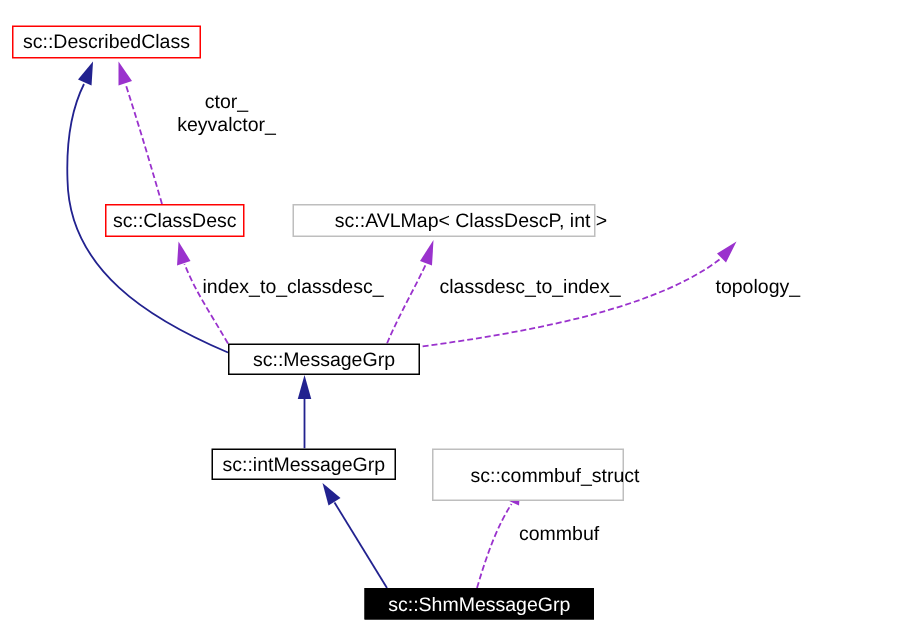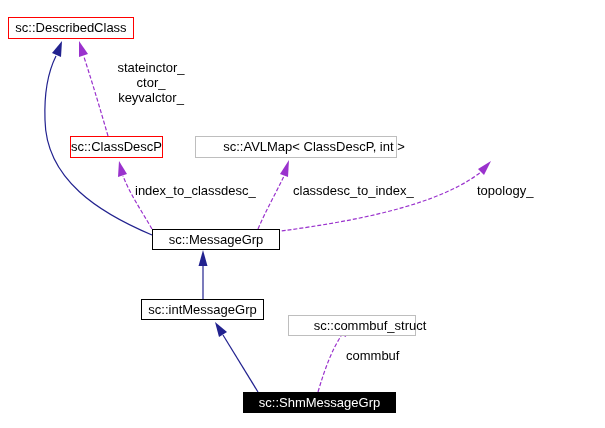--- a/index.html
+++ b/index.html
@@ -62,29 +62,28 @@
     <polygon class="head inherit" points="203,250 198.5,266 207.5,266"></polygon>
 
     <path class="edge inherit" d="M258,392 L223,335"></path>
     <polygon class="head inherit" points="215,322 227,332 219,337"></polygon>
 
     <path class="edge usage" d="M318,392 C325,368 332,350 341,336"></path>
     <polygon class="head usage" points="347,321 346,337 337,333"></polygon>
   </svg>
 
   <div class="node red" style="left:8px;   top:17px;  width:126px; height:22px">sc::DescribedClass</div>
-  <div class="node red" style="left:70px;  top:136px; width:93px;  height:22px">sc::ClassDescP</div>
+  <div class="node red" style="left:70px;  top:136px; width:93px;  height:22px">sc::ClassDesc</div>
   <div class="node gray" style="left:195px; top:136px; width:202px; height:22px">sc::AVLMap&lt; ClassDescP, int &gt;</div>
   <div class="node" style="left:152px; top:229px; width:128px; height:21px">sc::MessageGrp</div>
   <div class="node" style="left:141px; top:299px; width:123px; height:21px">sc::intMessageGrp</div>
-  <div class="node gray" style="left:288px; top:315px; width:128px; height:21px">sc::commbuf_struct</div>
+  <div class="node gray" style="left:288px; top:299px; width:128px; height:35px">sc::commbuf_struct</div>
   <div class="node focus" style="left:243px; top:392px; width:153px; height:21px">sc::ShmMessageGrp</div>
 
   <div class="lbl member-block" style="left:95px; top:60px; width:112px">
-    <div>stateinctor_</div>
     <div>ctor_</div>
     <div>keyvalctor_</div>
   </div>
   <div class="lbl" style="left:135px; top:183px">index_to_classdesc_</div>
   <div class="lbl" style="left:293px; top:183px">classdesc_to_index_</div>
   <div class="lbl" style="left:477px; top:183px">topology_</div>
   <div class="lbl" style="left:346px; top:348px">commbuf</div>
 
 </div>
 

